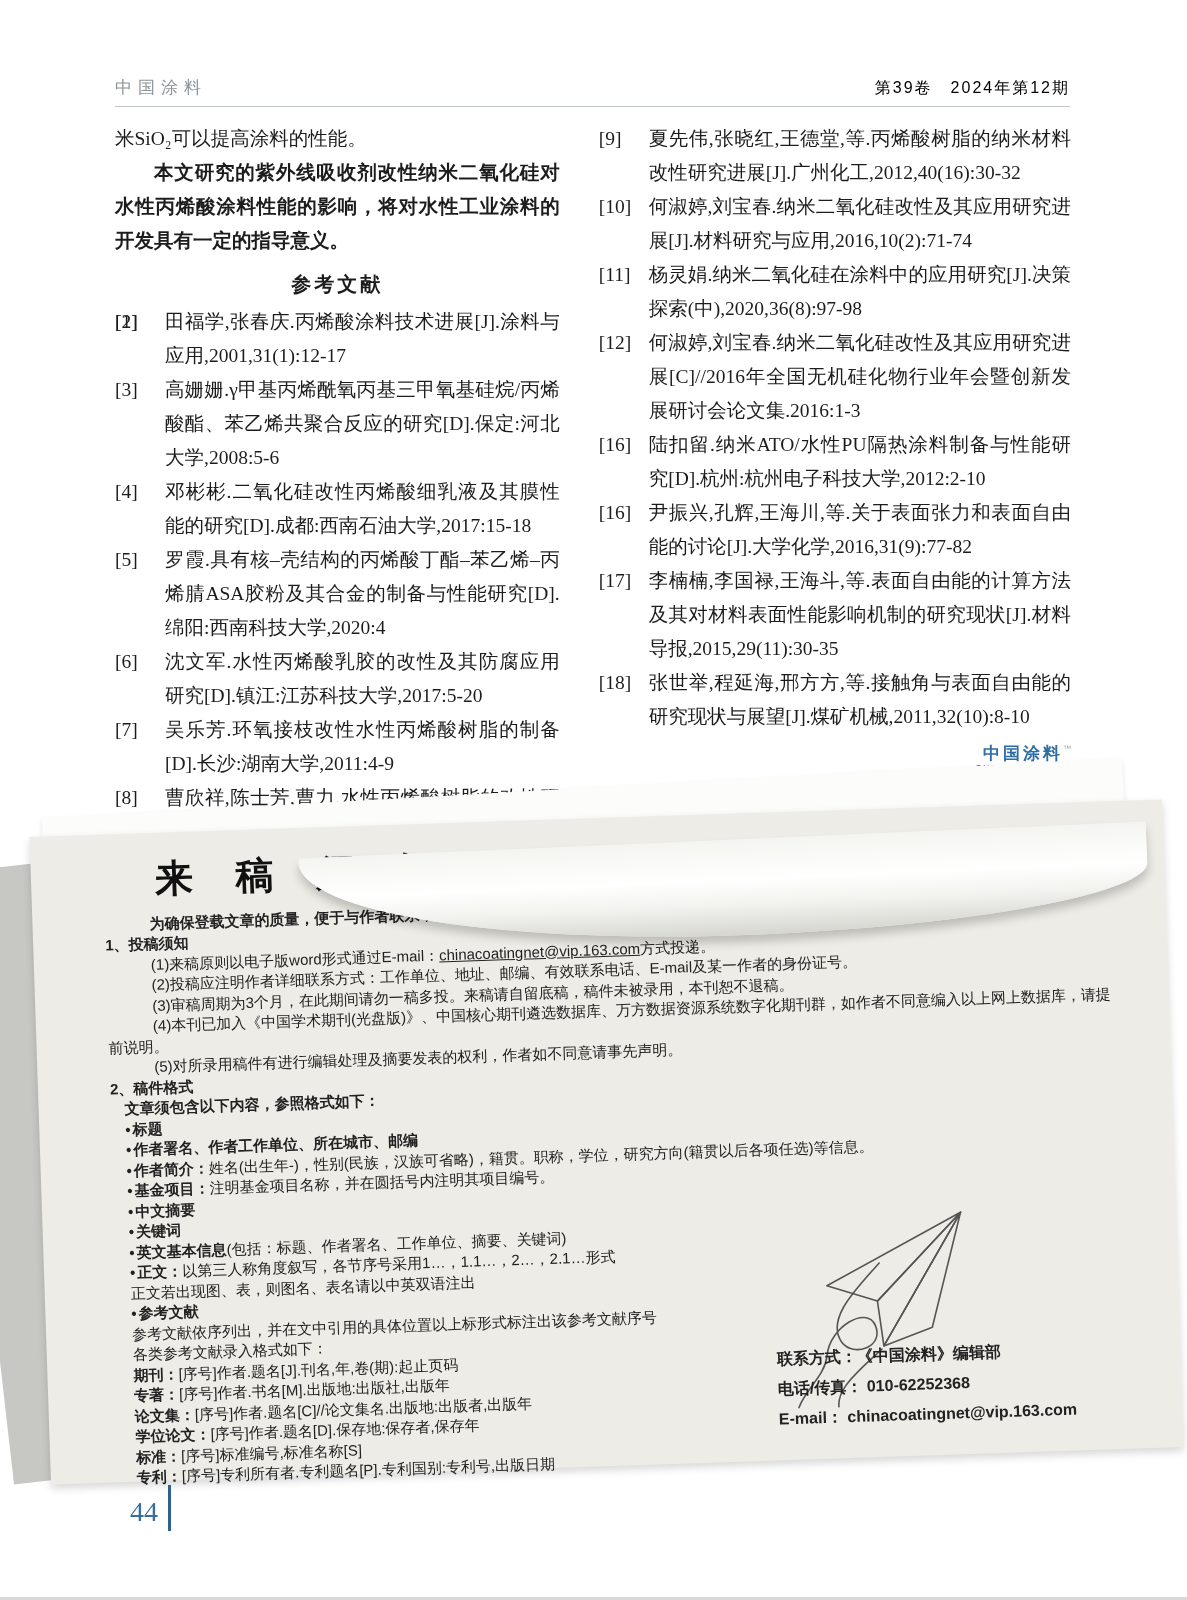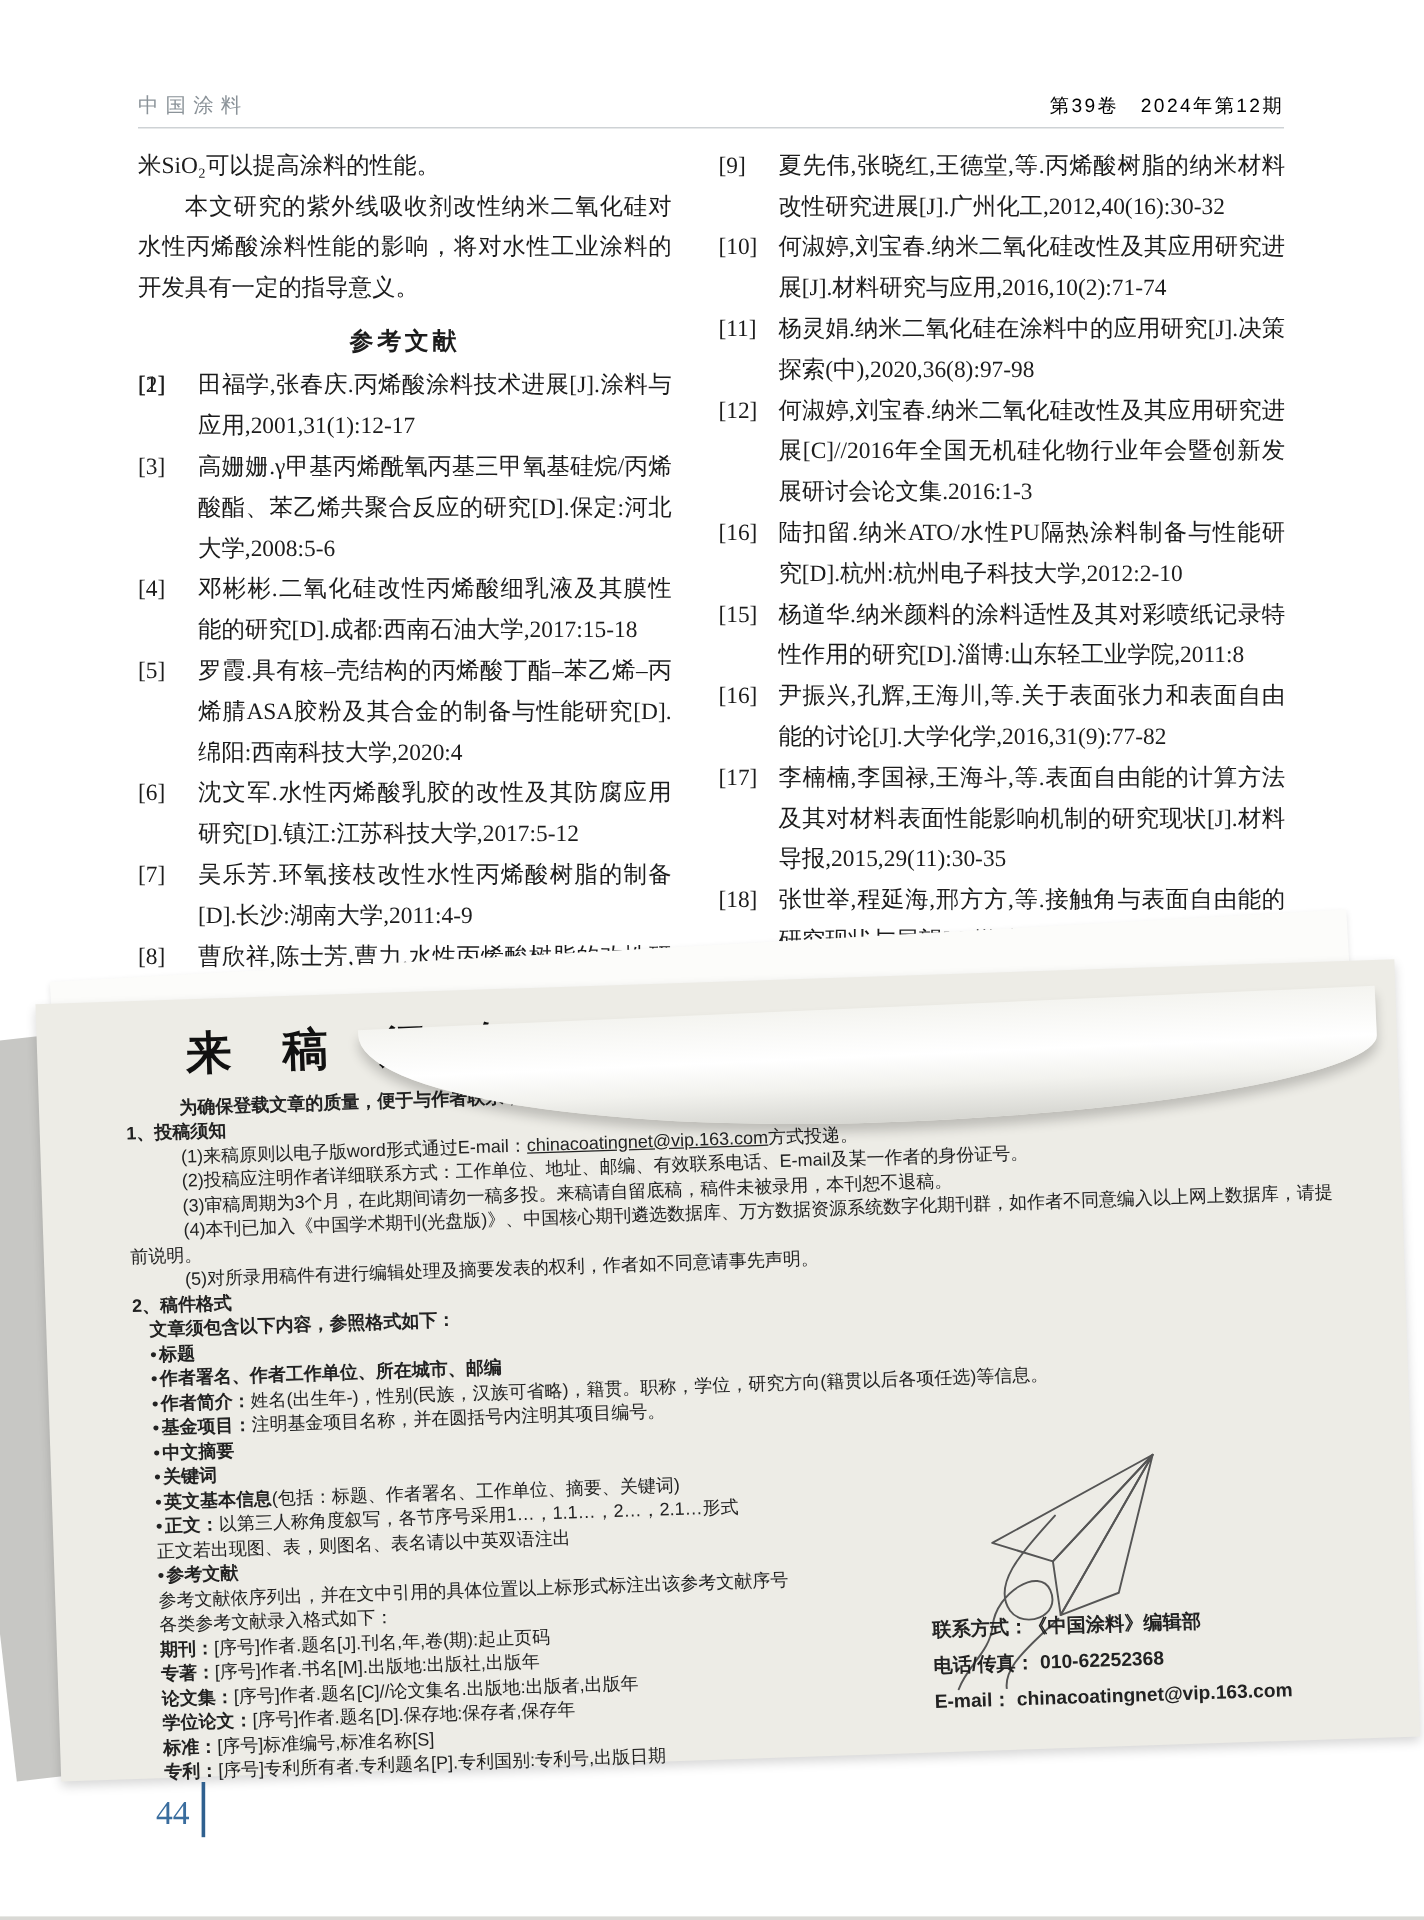--- a/index.html
+++ b/index.html
@@ -14,21 +14,21 @@
     border-bottom:1px solid #c2c7cb;padding-bottom:7px;
   }
   .journal-name{font-size:17px;letter-spacing:6px;color:#8b9399;}
   .issue-info{font-size:16px;letter-spacing:2px;color:#000000;}
   
   .columns{position:absolute;top:122px;left:115px;width:956px;display:flex;gap:39px;
     font-family:"Liberation Serif",serif;}
   .col-left{width:450px;}
   .col-right{width:478px;}
   .body-par{margin:0;font-size:19.5px;line-height:34px;text-align:justify;}
-  .par-indent{text-indent:2em;}
+  .par-indent{text-indent:2em;font-weight:bold;}
   .ref-heading{margin:13px 0 7px;text-align:center;font-size:20px;font-weight:bold;letter-spacing:3px;}
   .refs{list-style:none;margin:0;padding:0;}
   .ref-item{position:relative;padding-left:50px;font-size:19.5px;line-height:34px;text-align:justify;}
   .ref-label{position:absolute;left:0;top:0;}
   
   .logo{margin-top:10px;text-align:right;font-family:"Liberation Sans",sans-serif;line-height:1.15;}
   .logo-cn{font-size:17px;font-weight:bold;letter-spacing:3px;color:#2e6da5;}
   .logo-tm{font-size:8px;color:#9aa7b2;vertical-align:top;}
   .logo-en{font-size:8.5px;font-weight:bold;letter-spacing:1.6px;color:#2e6da5;}
   
@@ -99,21 +99,21 @@
           <span>邓彬彬.二氧化硅改性丙烯酸细乳液及其膜性能的研究[D].成都:西南石油大学,2017:15-18</span>
         </li>
 
         <li class="ref-item">
           <span class="ref-label">[5]</span>
           <span>罗霞.具有核–壳结构的丙烯酸丁酯–苯乙烯–丙烯腈ASA胶粉及其合金的制备与性能研究[D].绵阳:西南科技大学,2020:4</span>
         </li>
 
         <li class="ref-item">
           <span class="ref-label">[6]</span>
-          <span>沈文军.水性丙烯酸乳胶的改性及其防腐应用研究[D].镇江:江苏科技大学,2017:5-12</span>
+          <span>沈文军.水性丙烯酸乳胶的改性及其防腐应用研究[D].镇江:江苏科技大学,2017:5-20</span>
         </li>
 
         <li class="ref-item">
           <span class="ref-label">[7]</span>
           <span>吴乐芳.环氧接枝改性水性丙烯酸树脂的制备[D].长沙:湖南大学,2011:4-9</span>
         </li>
 
         <li class="ref-item">
           <span class="ref-label">[8]</span>
           <span>曹欣祥,陈士芳,曹力.水性丙烯酸树脂的改性研究进展[J].粘接,2009,30(5):71-75</span>
@@ -142,24 +142,20 @@
           <span class="ref-label">[12]</span>
           <span>何淑婷,刘宝春.纳米二氧化硅改性及其应用研究进展[C]//2016年全国无机硅化物行业年会暨创新发展研讨会论文集.2016:1-3</span>
         </li>
 
 
         <li class="ref-item">
           <span class="ref-label">[16]</span>
           <span>陆扣留.纳米ATO/水性PU隔热涂料制备与性能研究[D].杭州:杭州电子科技大学,2012:2-10</span>
         </li>
 
-        <li class="ref-item">
-          <span class="ref-label">[15]</span>
-          <span>杨道华.纳米颜料的涂料适性及其对彩喷纸记录特性作用的研究[D].淄博:山东轻工业学院,2011:8</span>
-        </li>
 
         <li class="ref-item">
           <span class="ref-label">[16]</span>
           <span>尹振兴,孔辉,王海川,等.关于表面张力和表面自由能的讨论[J].大学化学,2016,31(9):77-82</span>
         </li>
 
         <li class="ref-item">
           <span class="ref-label">[17]</span>
           <span>李楠楠,李国禄,王海斗,等.表面自由能的计算方法及其对材料表面性能影响机制的研究现状[J].材料导报,2015,29(11):30-35</span>
         </li>

